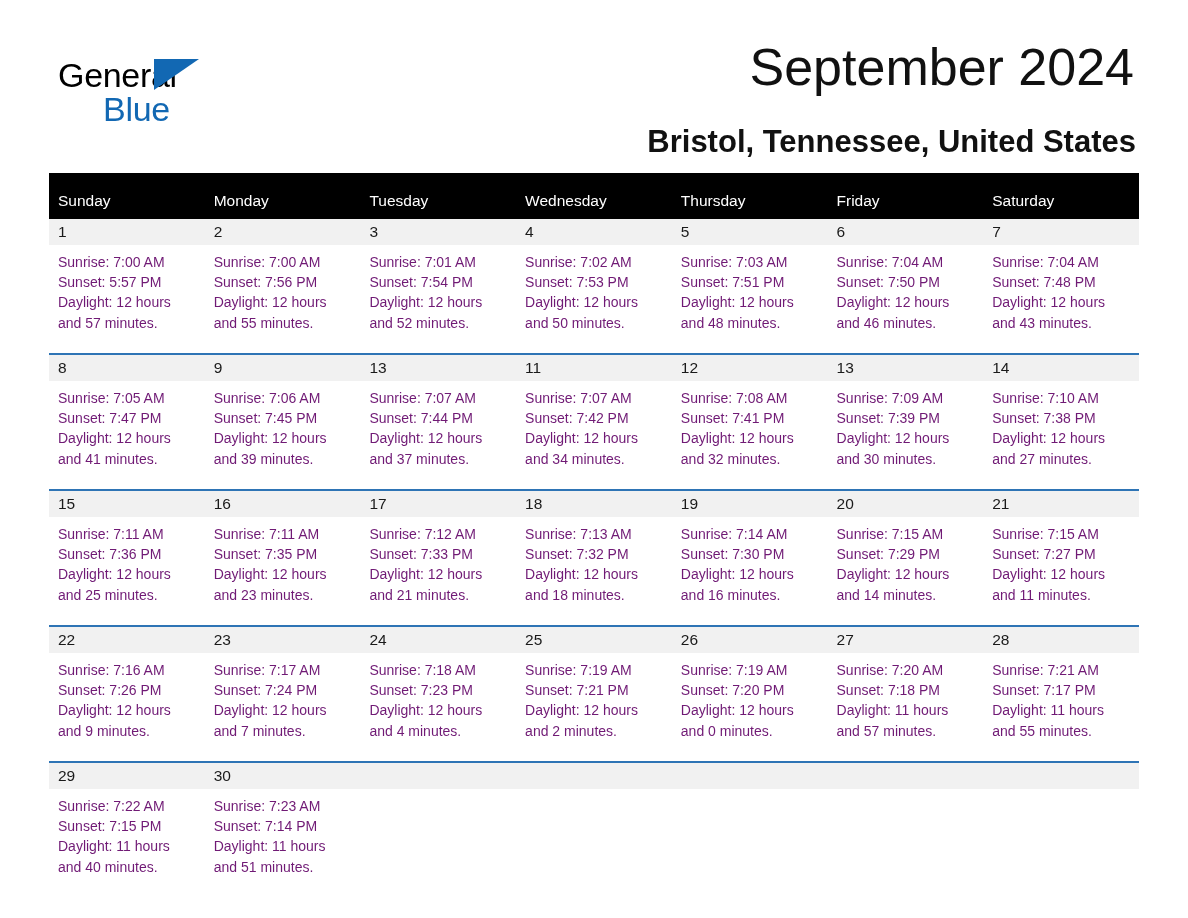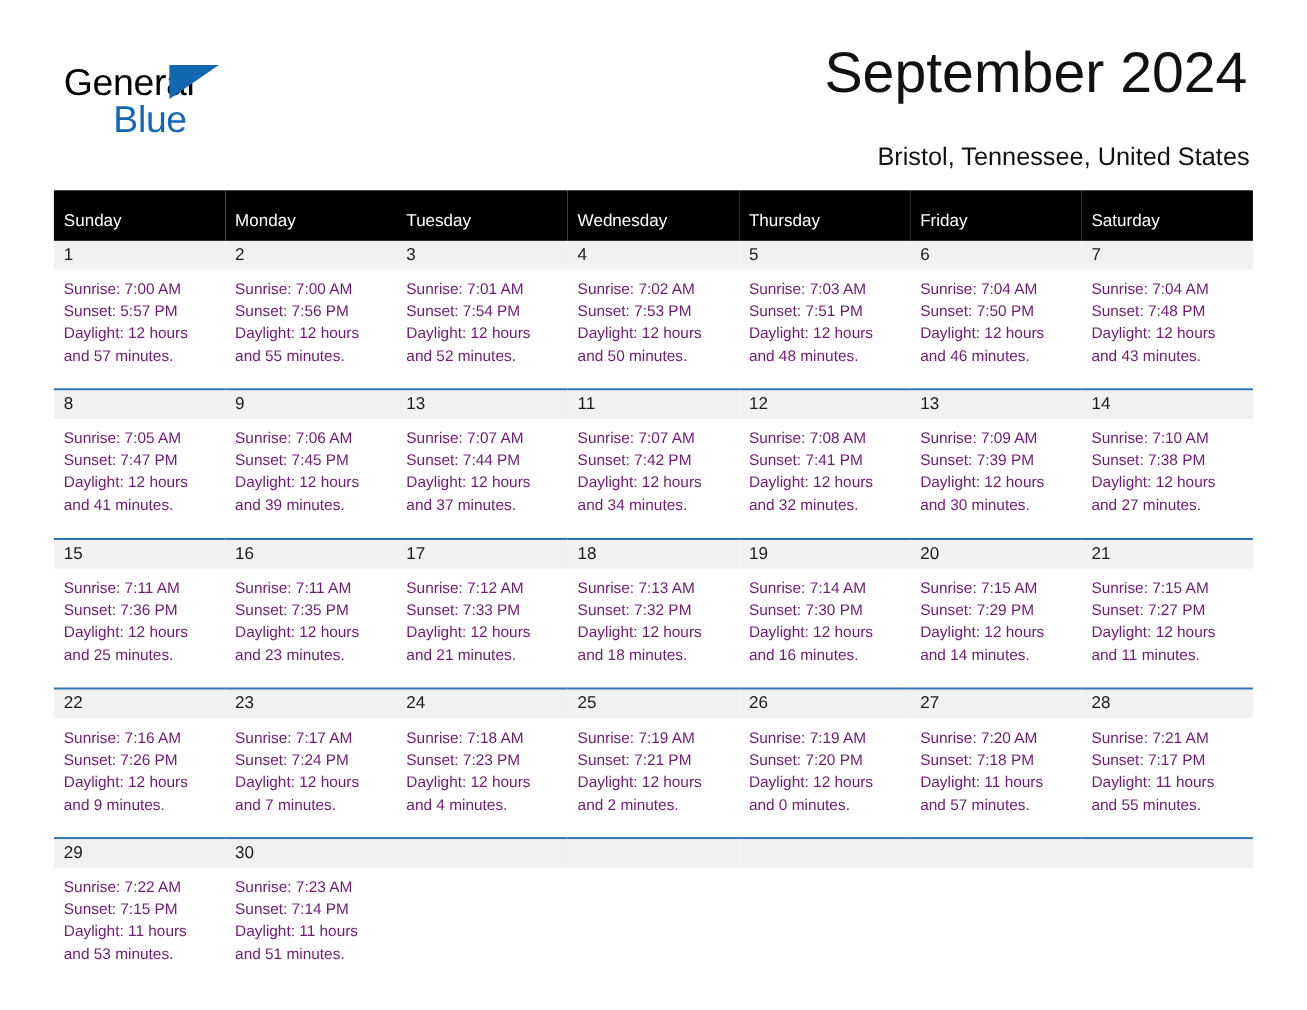--- a/index.html
+++ b/index.html
@@ -79,24 +79,24 @@
     font-size: 52px;
     line-height: 46px;
     font-weight: 400;
     color: #111111;
     letter-spacing: 0px;
     margin: 0;
   }
 
   .cal-subtitle {
     text-align: right;
-    font-size: 23px;
+    font-size: 31px;
     line-height: 28px;
     color: #111111;
-    font-weight: 400;
+    font-weight: 700;
     padding: 16px 52px 0 0;
     margin: 0;
   }
 
   
   .calendar {
     margin: 17px 49px 0 49px;
     width: 1090px;
     border-collapse: collapse;
     table-layout: fixed;
@@ -470,21 +470,21 @@
             </div>
           </td>
         </tr>
         <tr class="week-row">
           <td>
             <div class="daycell">
               <div class="daynum-band">29</div>
               <div class="day-info">
                 <div>Sunrise: 7:22 AM</div>
                 <div>Sunset: 7:15 PM</div>
-                <div class="wrap">Daylight: 11 hours and 53 minutes.</div>
+                <div class="wrap">Daylight: 11 hours and 40 minutes.</div>
               </div>
             </div>
           </td>
           <td>
             <div class="daycell">
               <div class="daynum-band">30</div>
               <div class="day-info">
                 <div>Sunrise: 7:23 AM</div>
                 <div>Sunset: 7:14 PM</div>
                 <div class="wrap">Daylight: 11 hours and 51 minutes.</div>

